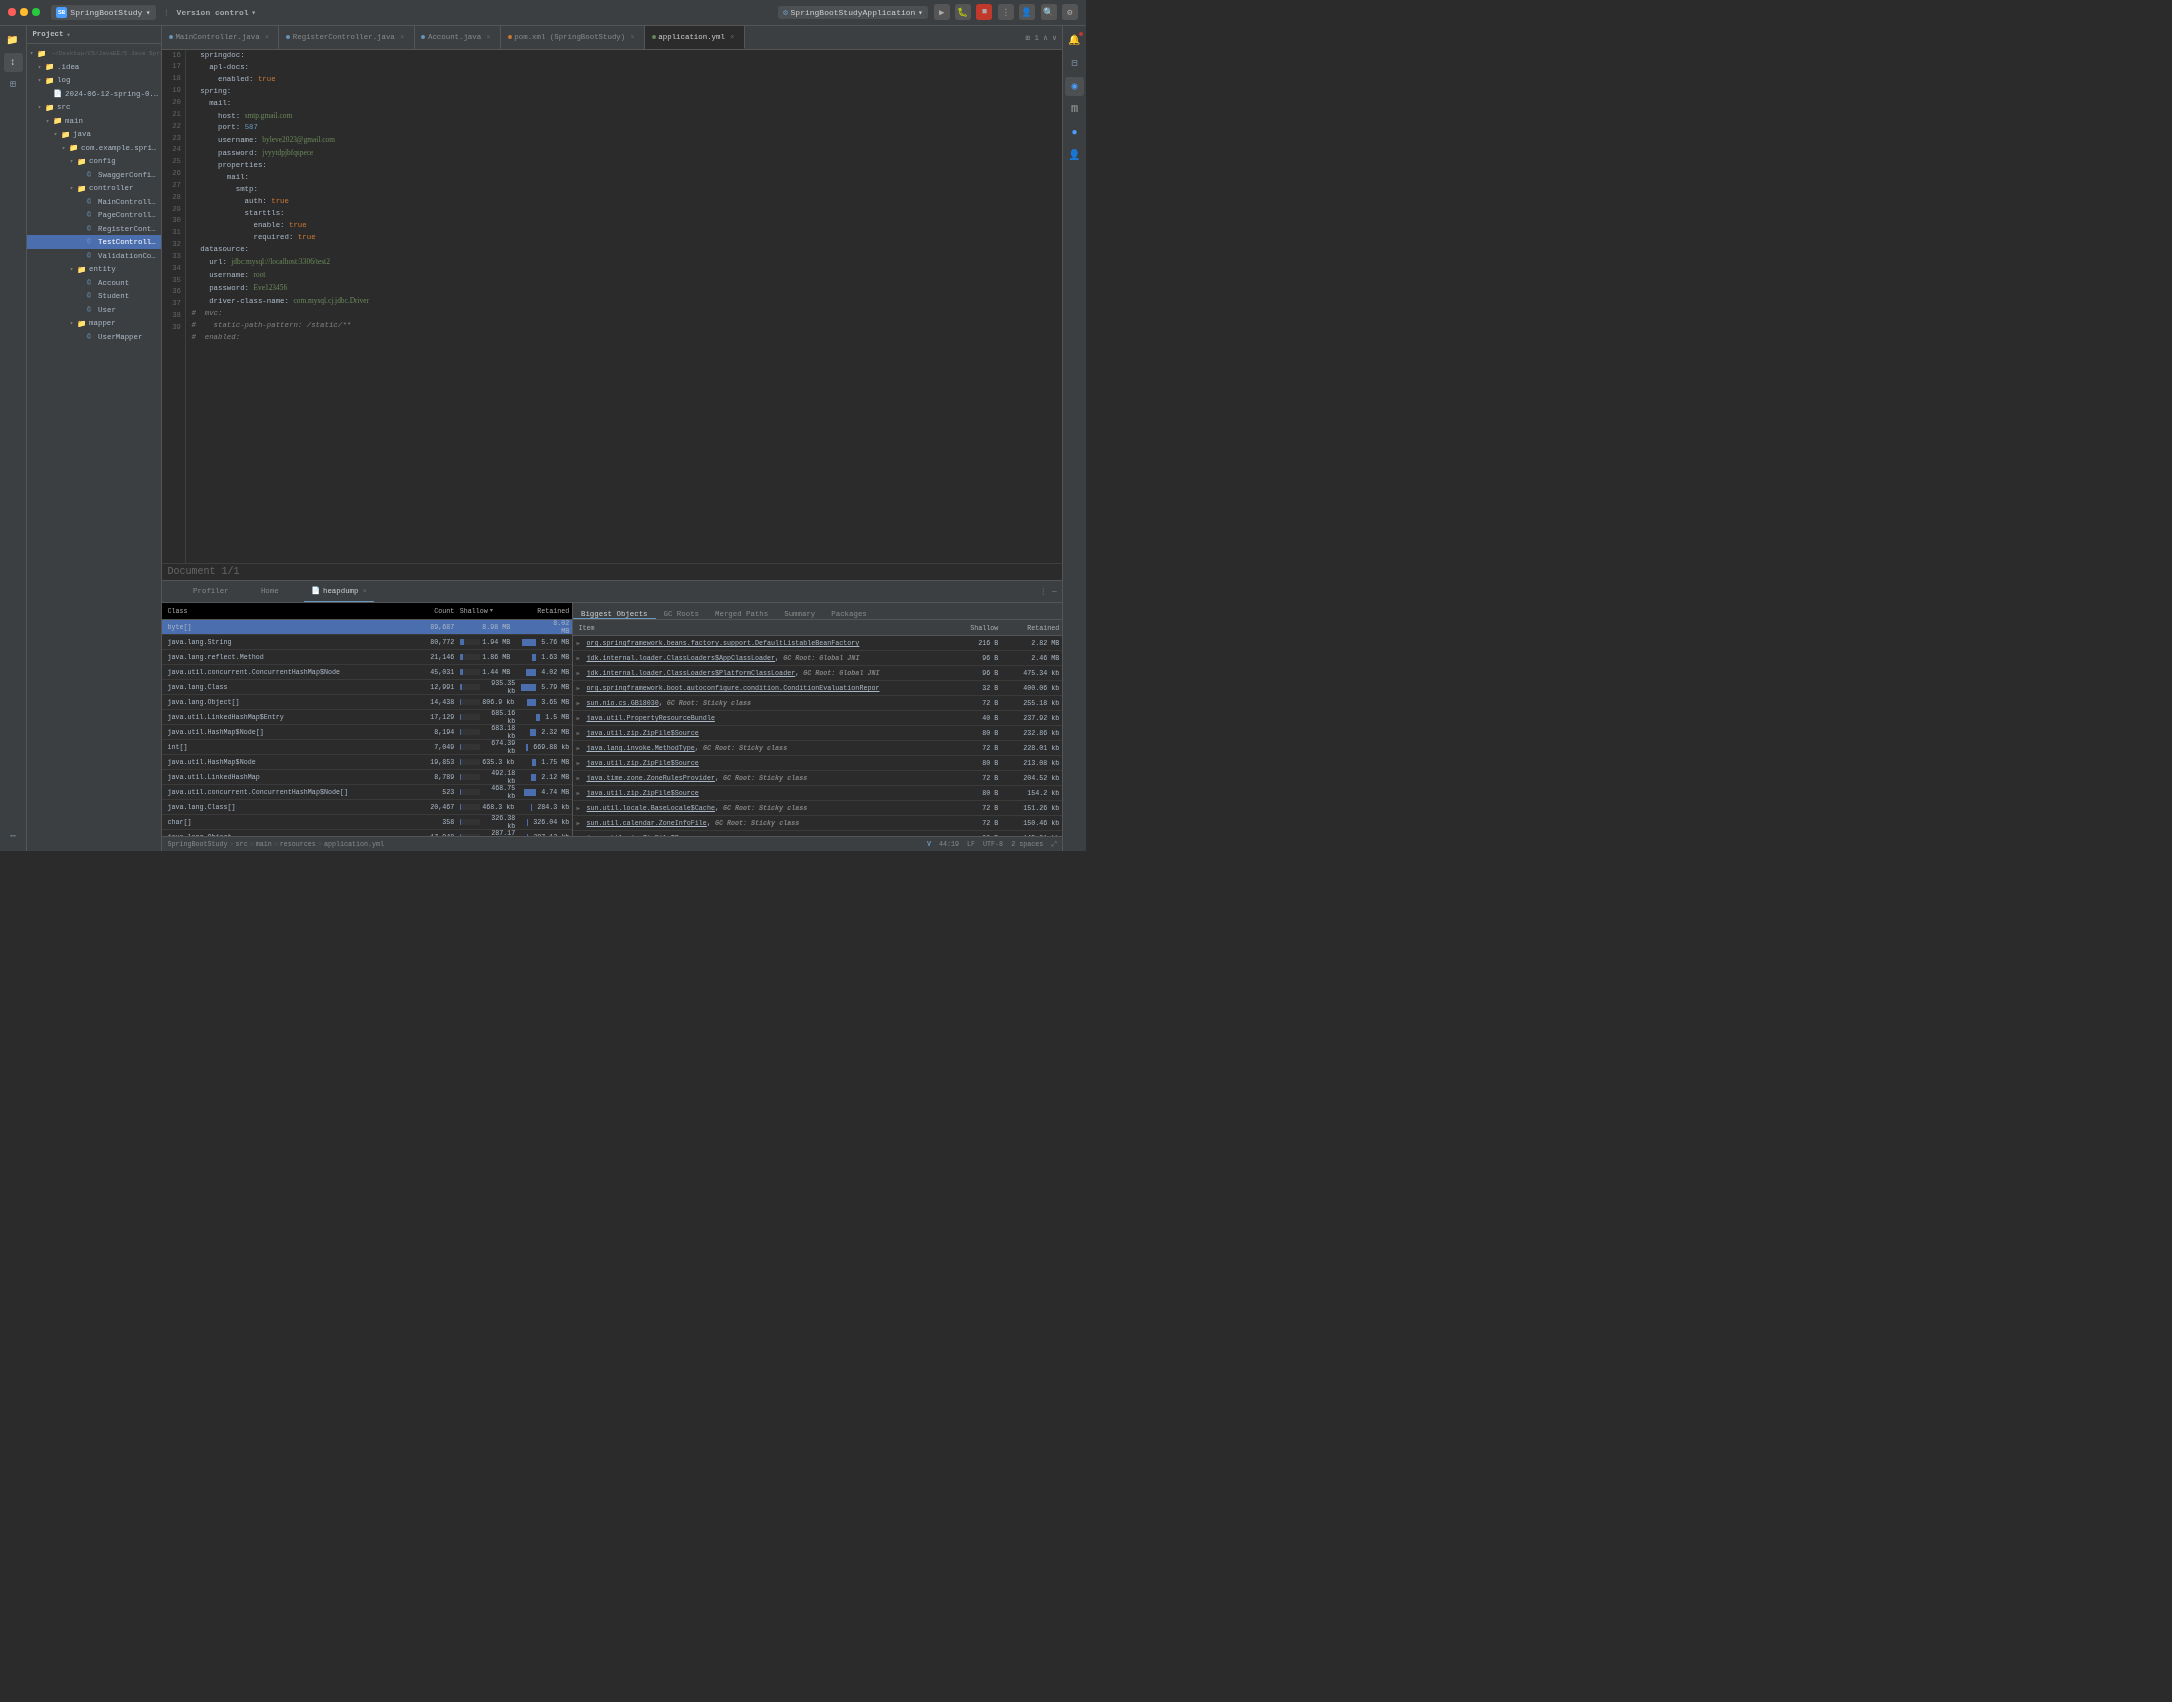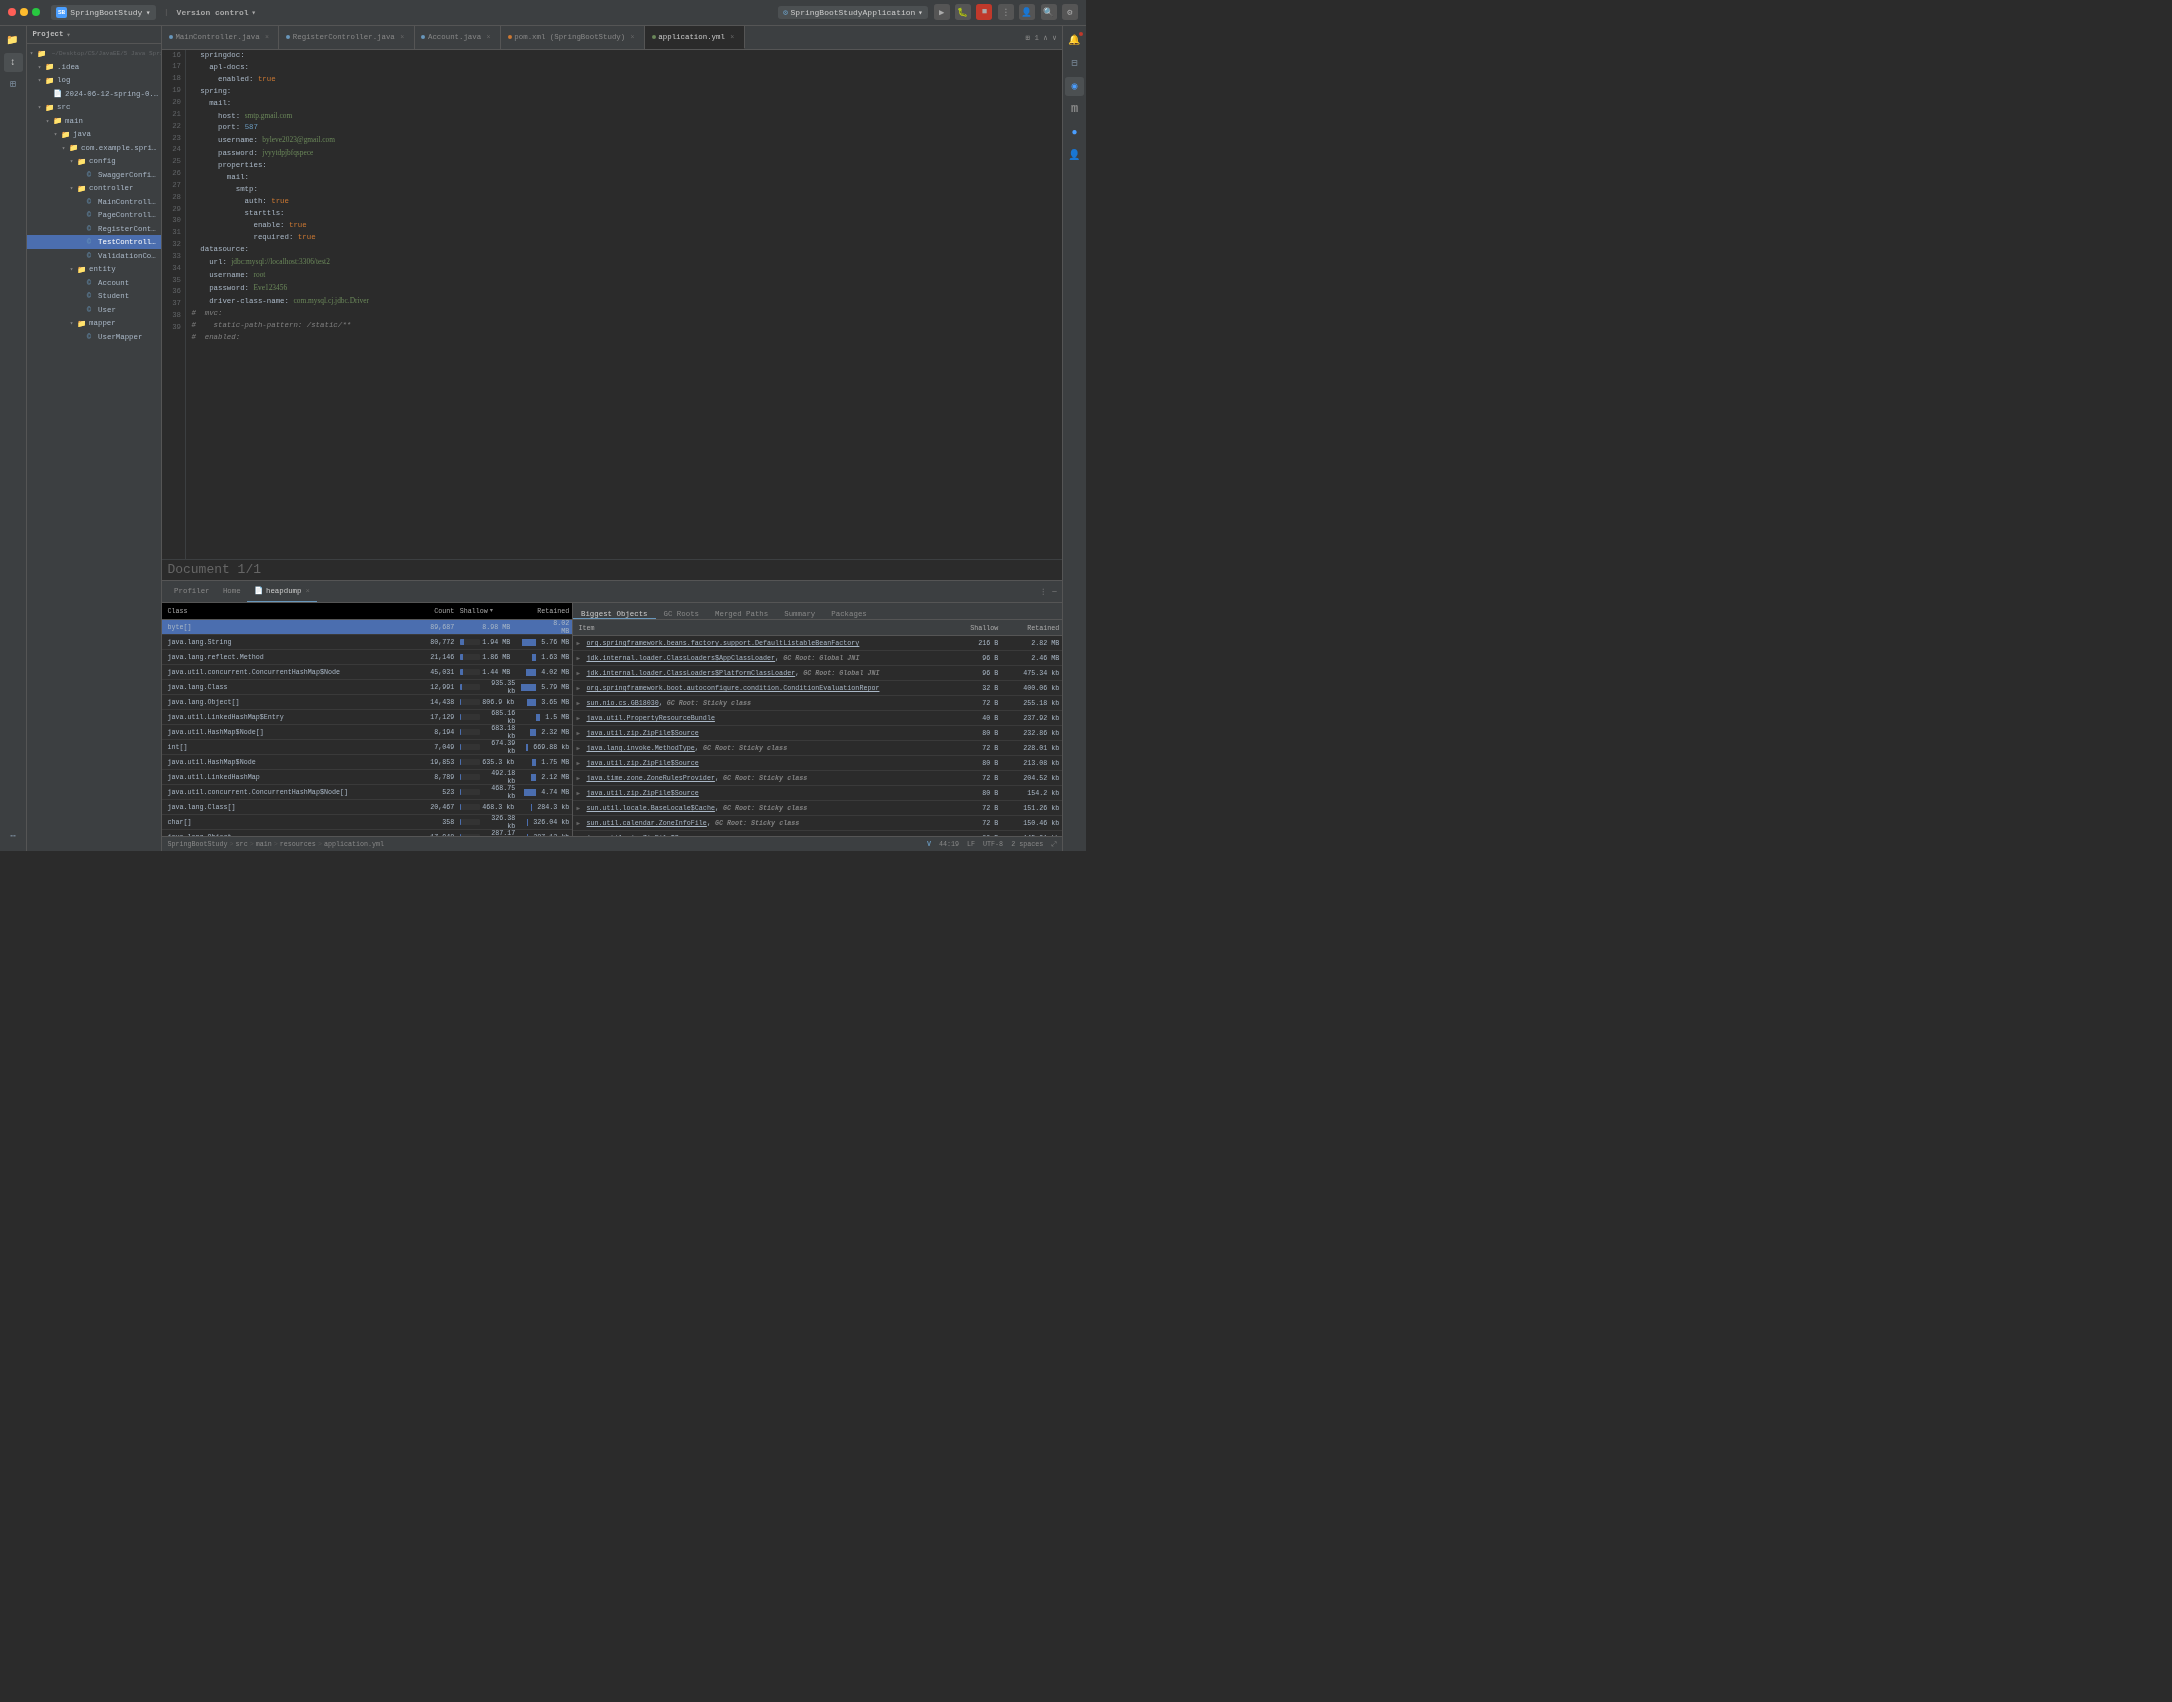--- a/index.html
+++ b/index.html
@@ -329,20 +329,21 @@
     }
     .bottom-tab {
       padding: 0 6.7px;
       height: 100%;
       display: flex;
       align-items: center;
       cursor: pointer;
       color: #888;
       font-size: 7.4px;
       border-bottom: 1.3px solid transparent;
+      margin-left: 19px;
     }
     .bottom-tab.active {
       color: #ccc;
       border-bottom: 1.3px solid #6897bb;
     }
     .bottom-tab-right {
       margin-left: auto;
       display: flex;
       gap: 2.7px;
     }
@@ -752,21 +753,21 @@
           <div class="code-line"><span class="yaml-key">  datasource:</span></div>
           <div class="code-line"><span class="yaml-key">    url: </span><span class="yaml-value">jdbc:mysql://localhost:3306/test2</span></div>
           <div class="code-line"><span class="yaml-key">    username: </span><span class="yaml-value">root</span></div>
           <div class="code-line"><span class="yaml-key">    password: </span><span class="yaml-value">Eve123456</span></div>
           <div class="code-line"><span class="yaml-key">    driver-class-name: </span><span class="yaml-value">com.mysql.cj.jdbc.Driver</span></div>
           <div class="code-line"><span class="yaml-comment">#  mvc:</span></div>
           <div class="code-line"><span class="yaml-comment">#    static-path-pattern: /static/**</span></div>
           <div class="code-line"><span class="yaml-comment">#  enabled:</span></div>
         </div>
     </div>
-      <div style="color: rgb(102, 102, 102); font-size: 13px; padding: 2.7px 5.4px; border-top: 0.7px solid rgb(60, 63, 65);">Document 1/1</div>
+      <div style="color: rgb(102, 102, 102); font-size: 10px; padding: 2.7px 5.4px; border-top: 0.7px solid rgb(60, 63, 65);">Document 1/1</div>
 
     <div class="bottom-panel">
       <div class="bottom-tabs" id="bottom-tab-bar">
       <div class="bottom-tab">
             <span>Profiler</span>
           </div>
           <div class="bottom-tab">
             <span>Home</span>
           </div>
           <div class="bottom-tab active">

